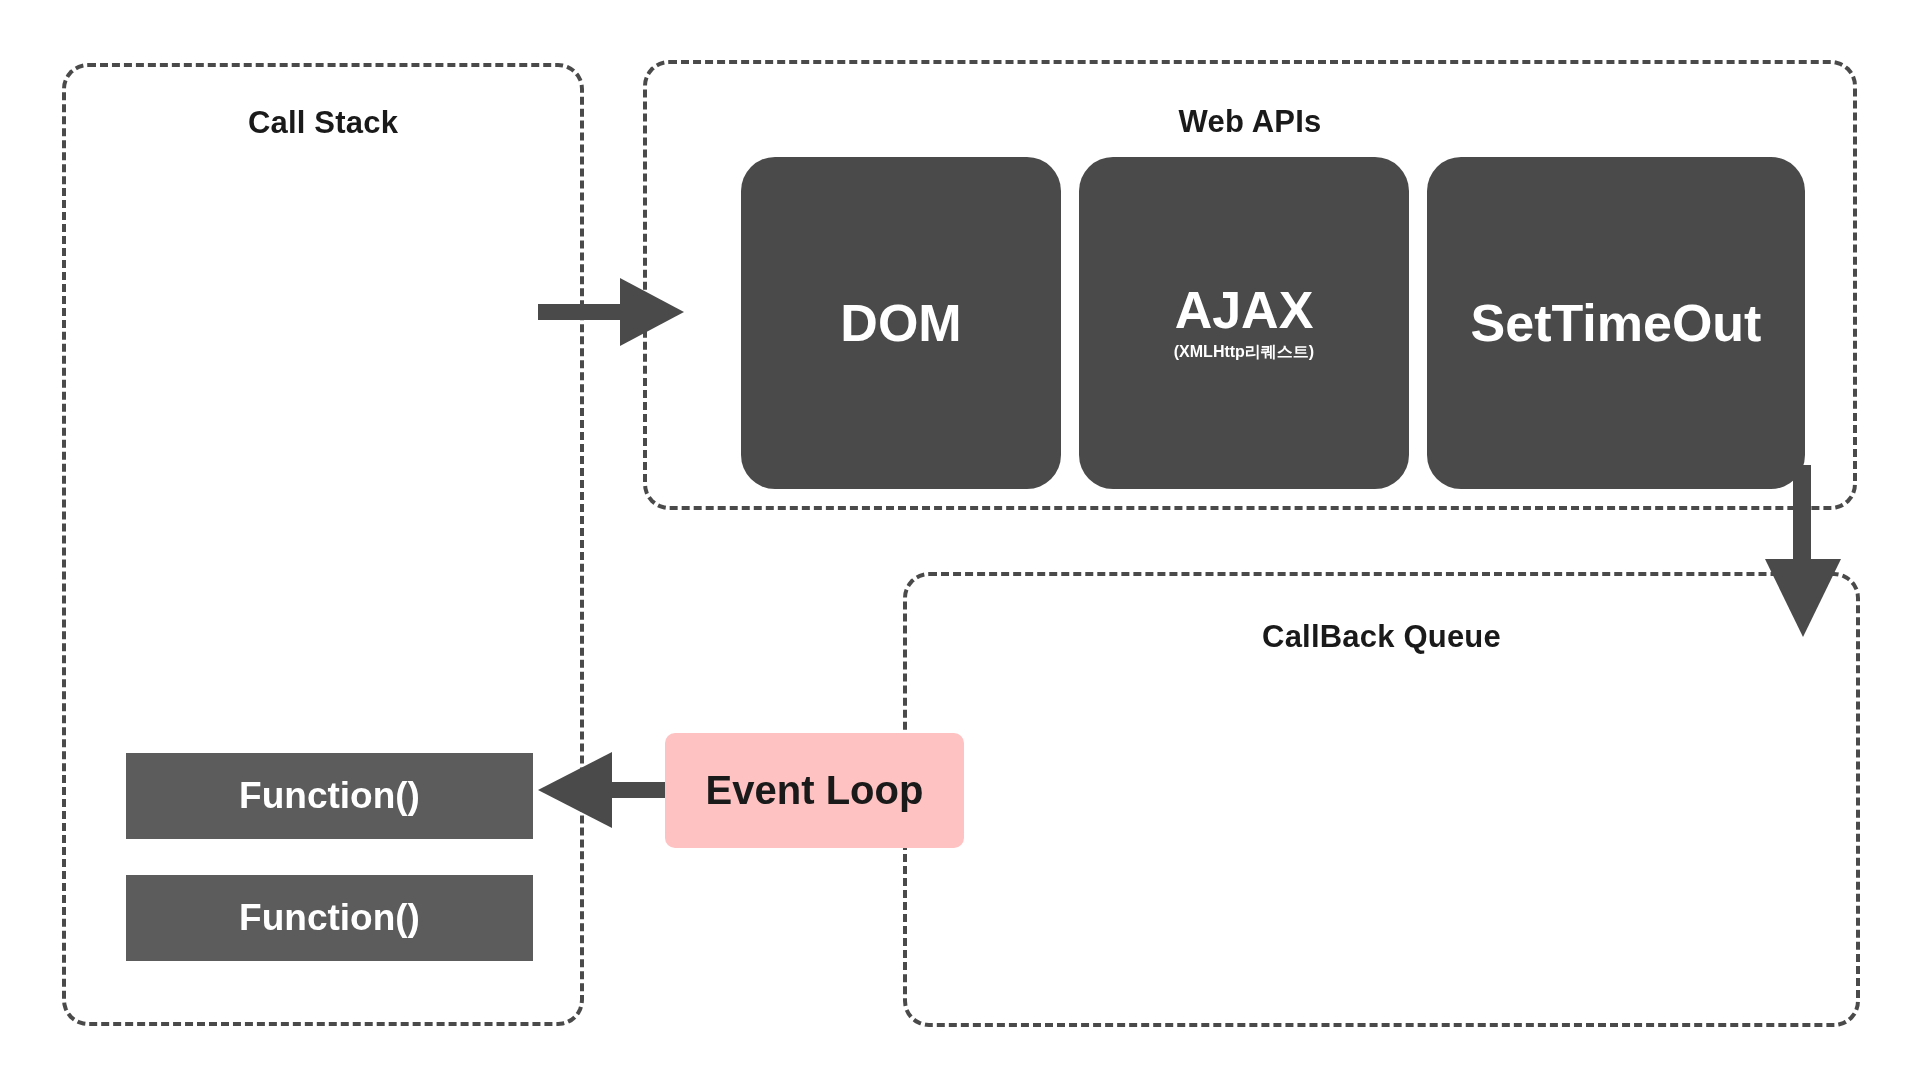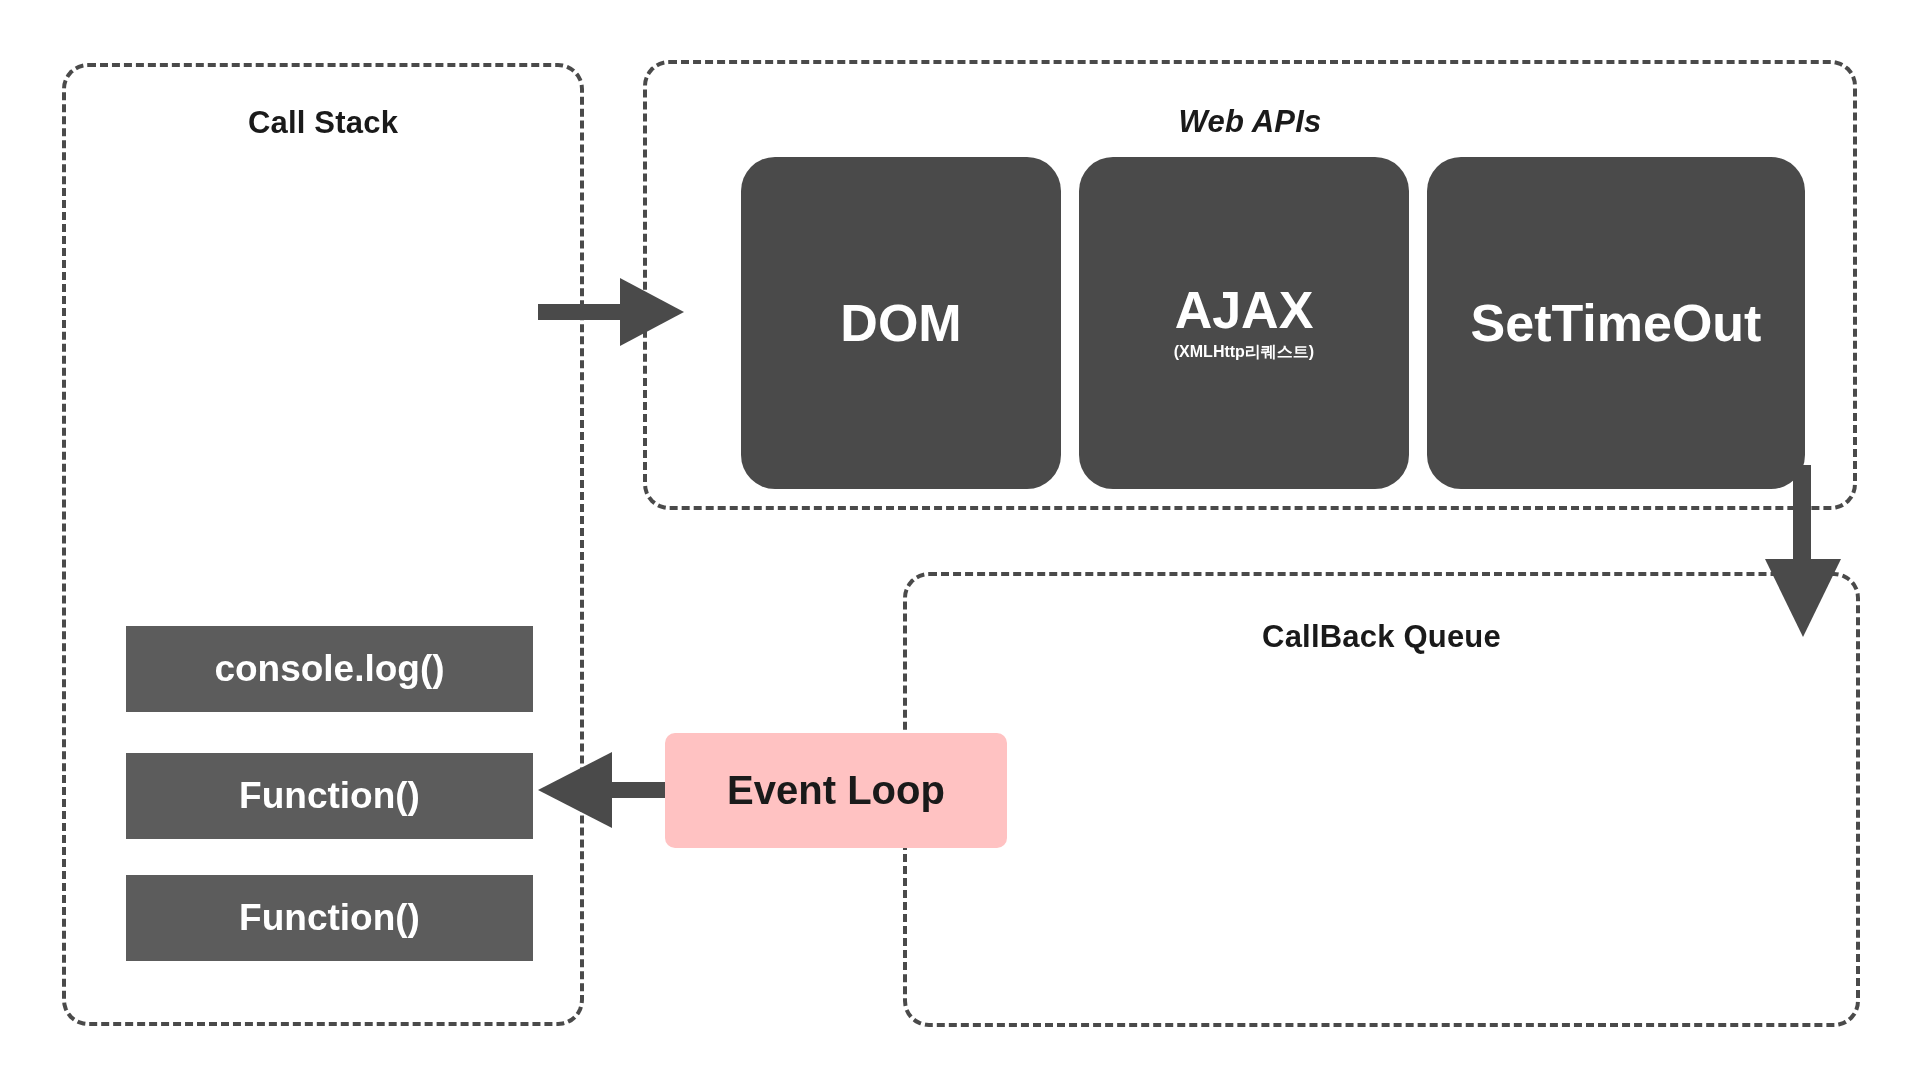--- a/index.html
+++ b/index.html
@@ -50,21 +50,21 @@
   }
   #call-stack-region .region-title { top: 38px; }
 
   #web-apis-region {
     left: 643px;
     top: 60px;
     width: 1214px;
     height: 450px;
     border-radius: 26px;
   }
-  #web-apis-region .region-title { top: 40px; font-style: italic; }
+  #web-apis-region .region-title { top: 40px; }
 
   #callback-queue-region {
     left: 903px;
     top: 572px;
     width: 957px;
     height: 455px;
     border-radius: 26px;
   }
   #callback-queue-region .region-title { top: 43px; }
 
@@ -116,21 +116,21 @@
   }
   #stack-frame-0 { top: 626px; }
   #stack-frame-1 { top: 753px; }
   #stack-frame-2 { top: 875px; }
 
   
   #event-loop-box {
     position: absolute;
     left: 665px;
     top: 733px;
-    width: 342px;
+    width: 299px;
     height: 115px;
     background: #ffc2c2;
     border-radius: 10px;
     display: flex;
     align-items: center;
     justify-content: center;
     font-size: 40px;
     font-weight: bold;
     color: #1a1a1a;
     white-space: nowrap;
@@ -169,23 +169,20 @@
 
   <div class="api-card" id="api-card-ajax">
     <div class="api-title">AJAX</div>
     <div class="api-sub">(XMLHttp리퀘스트)</div>
   </div>
 
   <div class="api-card" id="api-card-settimeout">
     <div class="api-title">SetTimeOut</div>
   </div>
 
-  <div class="stack-frame" id="stack-frame-0">
-    <span>console.log()</span>
-  </div>
   <div class="stack-frame" id="stack-frame-1">
     <span>Function()</span>
   </div>
   <div class="stack-frame" id="stack-frame-2">
     <span>Function()</span>
   </div>
 
   <div id="event-loop-box">
     <span>Event Loop</span>
   </div>

